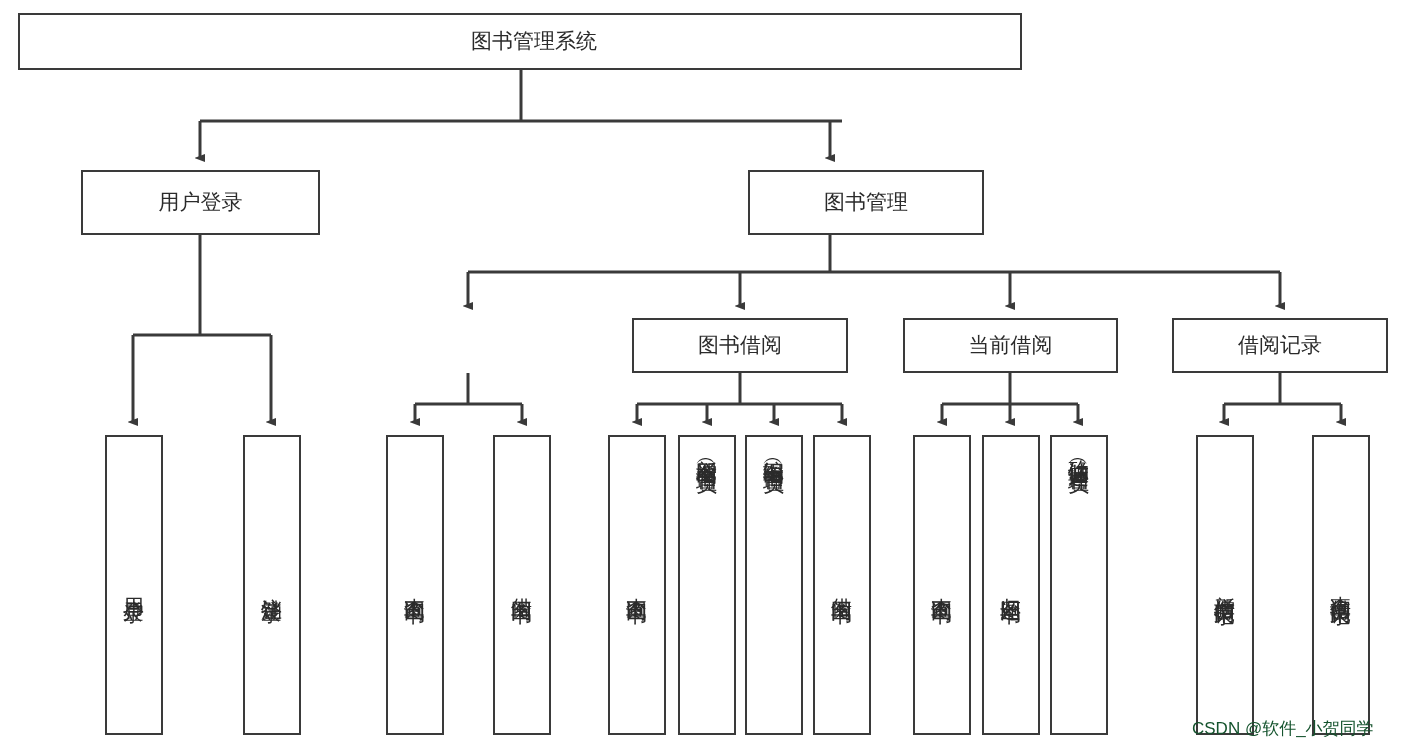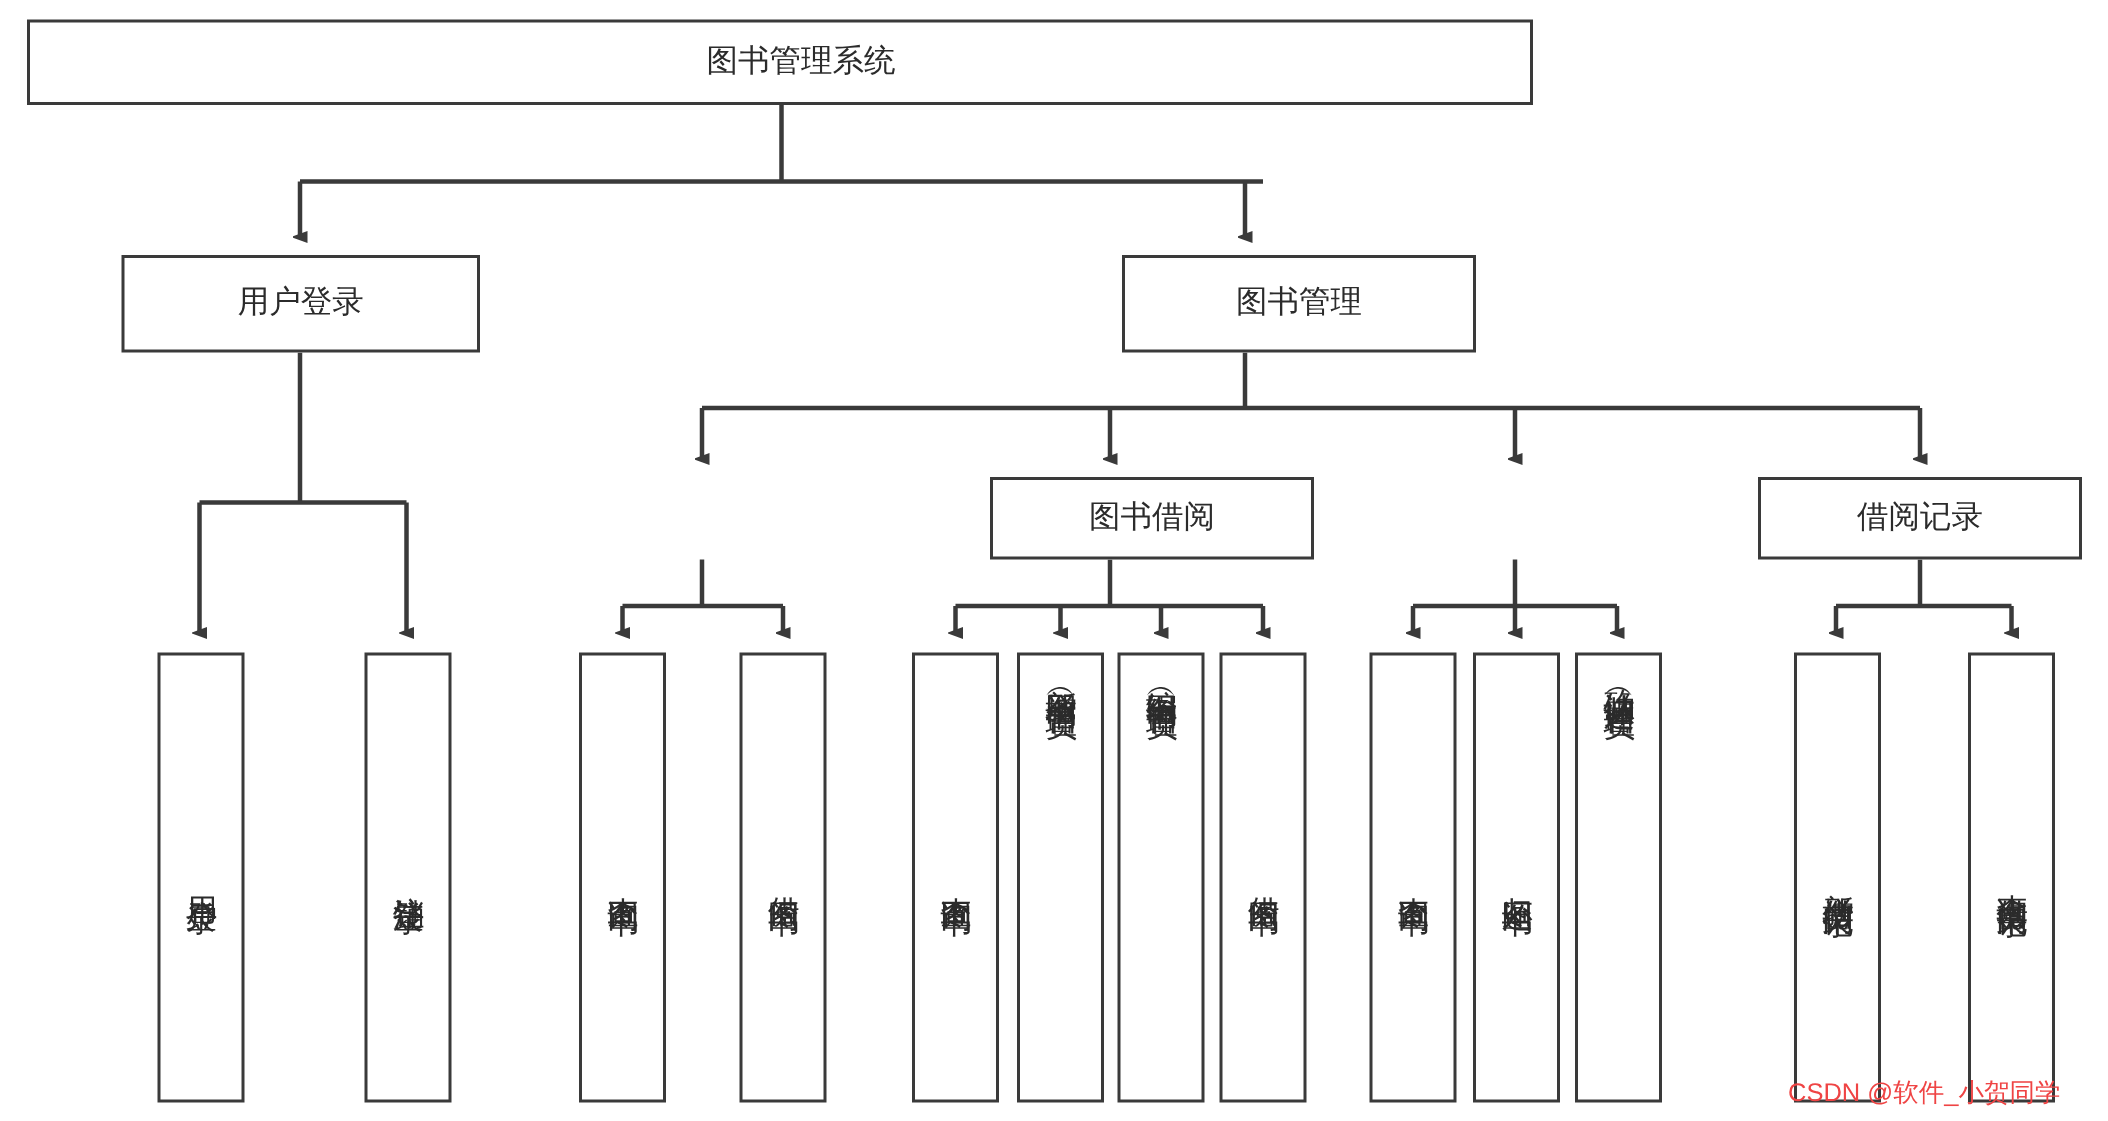--- a/index.html
+++ b/index.html
@@ -57,21 +57,21 @@
     letter-spacing: 2px;
     line-height: 1;
   }
   .node.vert.centered {
     align-items: center;
     padding-top: 0;
   }
   .watermark {
     position: absolute;
     font-size: 17px;
-    color: #ef4444;
+    color: #14532d;
     white-space: nowrap;
     user-select: none;
   }
 </style>
 </head>
 <body>
 
 <div id="canvas">
 
   <svg id="wires" viewBox="0 0 1405 747">
@@ -128,22 +128,25 @@
     <span class="node-label">图书管理系统</span>
   </div>
 
   <div class="node horiz" style="left:81px; top:170px; width:239px; height:65px;">
     <span class="node-label">用户登录</span>
   </div>
   <div class="node horiz" style="left:712px; top:170px; width:236px; height:65px;margin-left:36px;">
     <span class="node-label">图书管理</span>
   </div>
 
-  <div class="node horiz" style="left:632px; top:318px; width:216px; height:55px;margin-left:28px;">
+  <div class="node horiz" style="left:632px; top:318px; width:216px; height:55px;">
     <span class="node-label">图书借阅</span>
+  </div>
+  <div class="node horiz" style="left:903px; top:318px; width:215px; height:55px;">
+    <span class="node-label">当前借阅</span>
   </div>
   <div class="node horiz" style="left:1172px; top:318px; width:216px; height:55px;">
     <span class="node-label">借阅记录</span>
   </div>
 
   <div class="node vert centered" style="left:105px; top:435px; width:58px; height:300px;">
     <span class="node-label">用户登录</span>
   </div>
   <div class="node vert centered" style="left:243px; top:435px; width:58px; height:300px;">
     <span class="node-label">注销登录</span>

